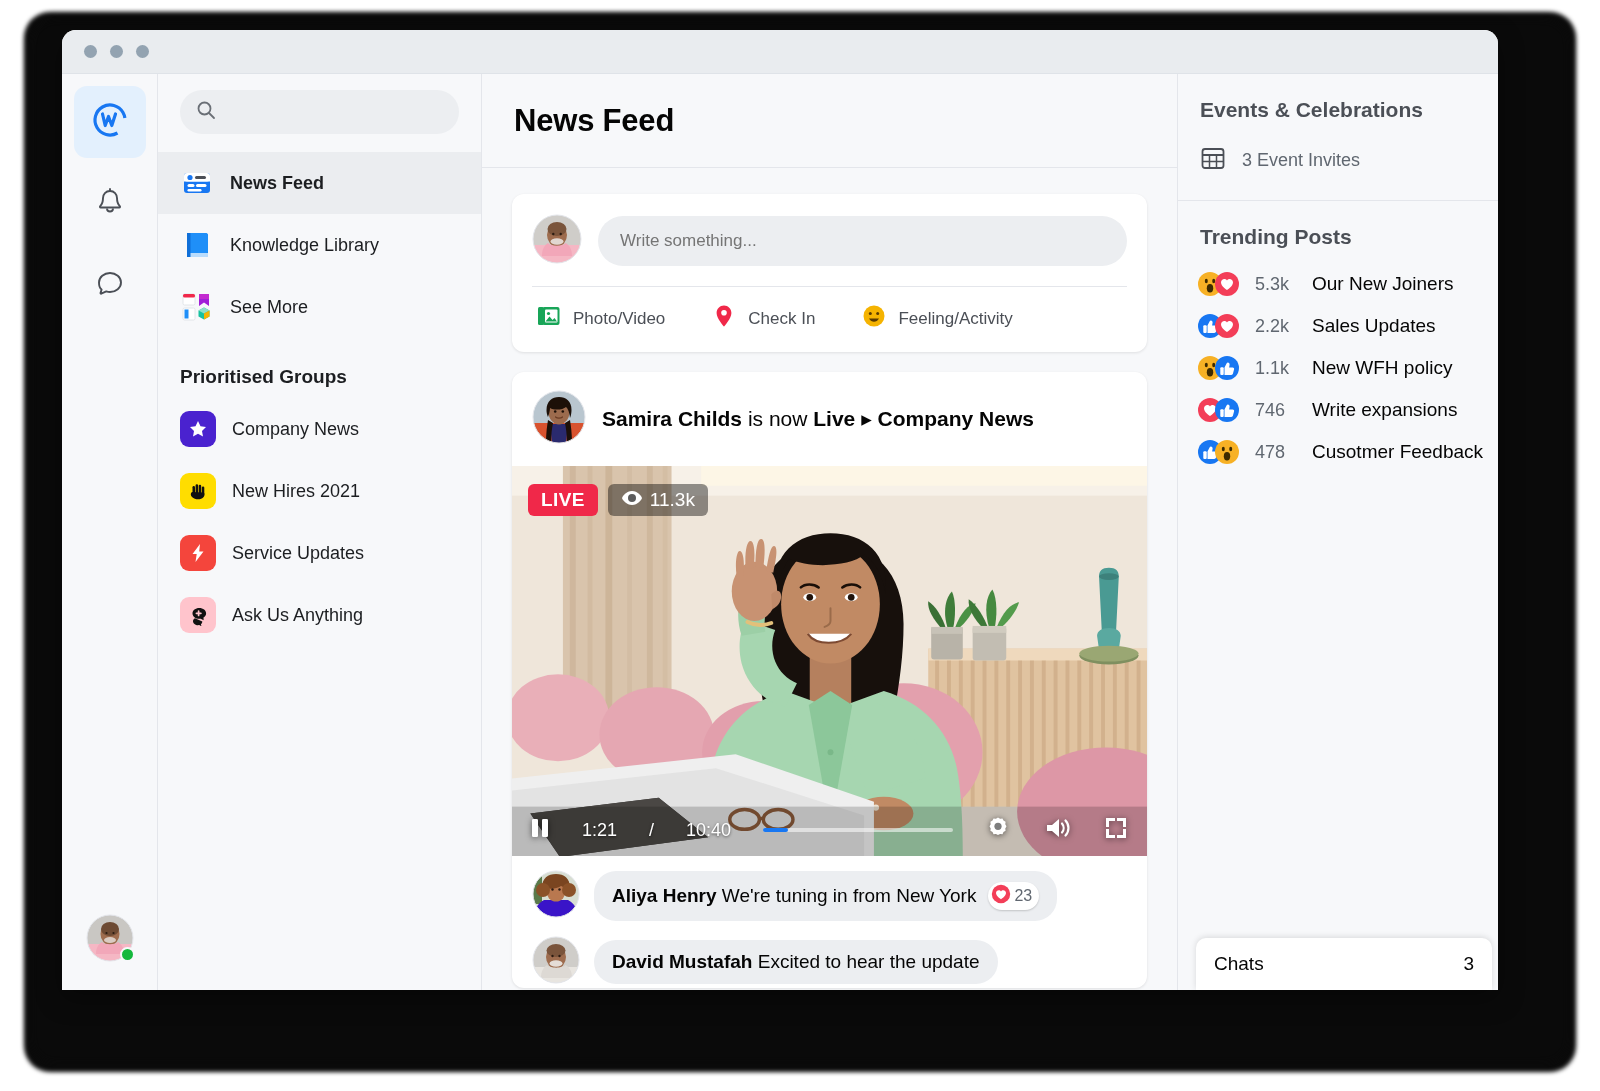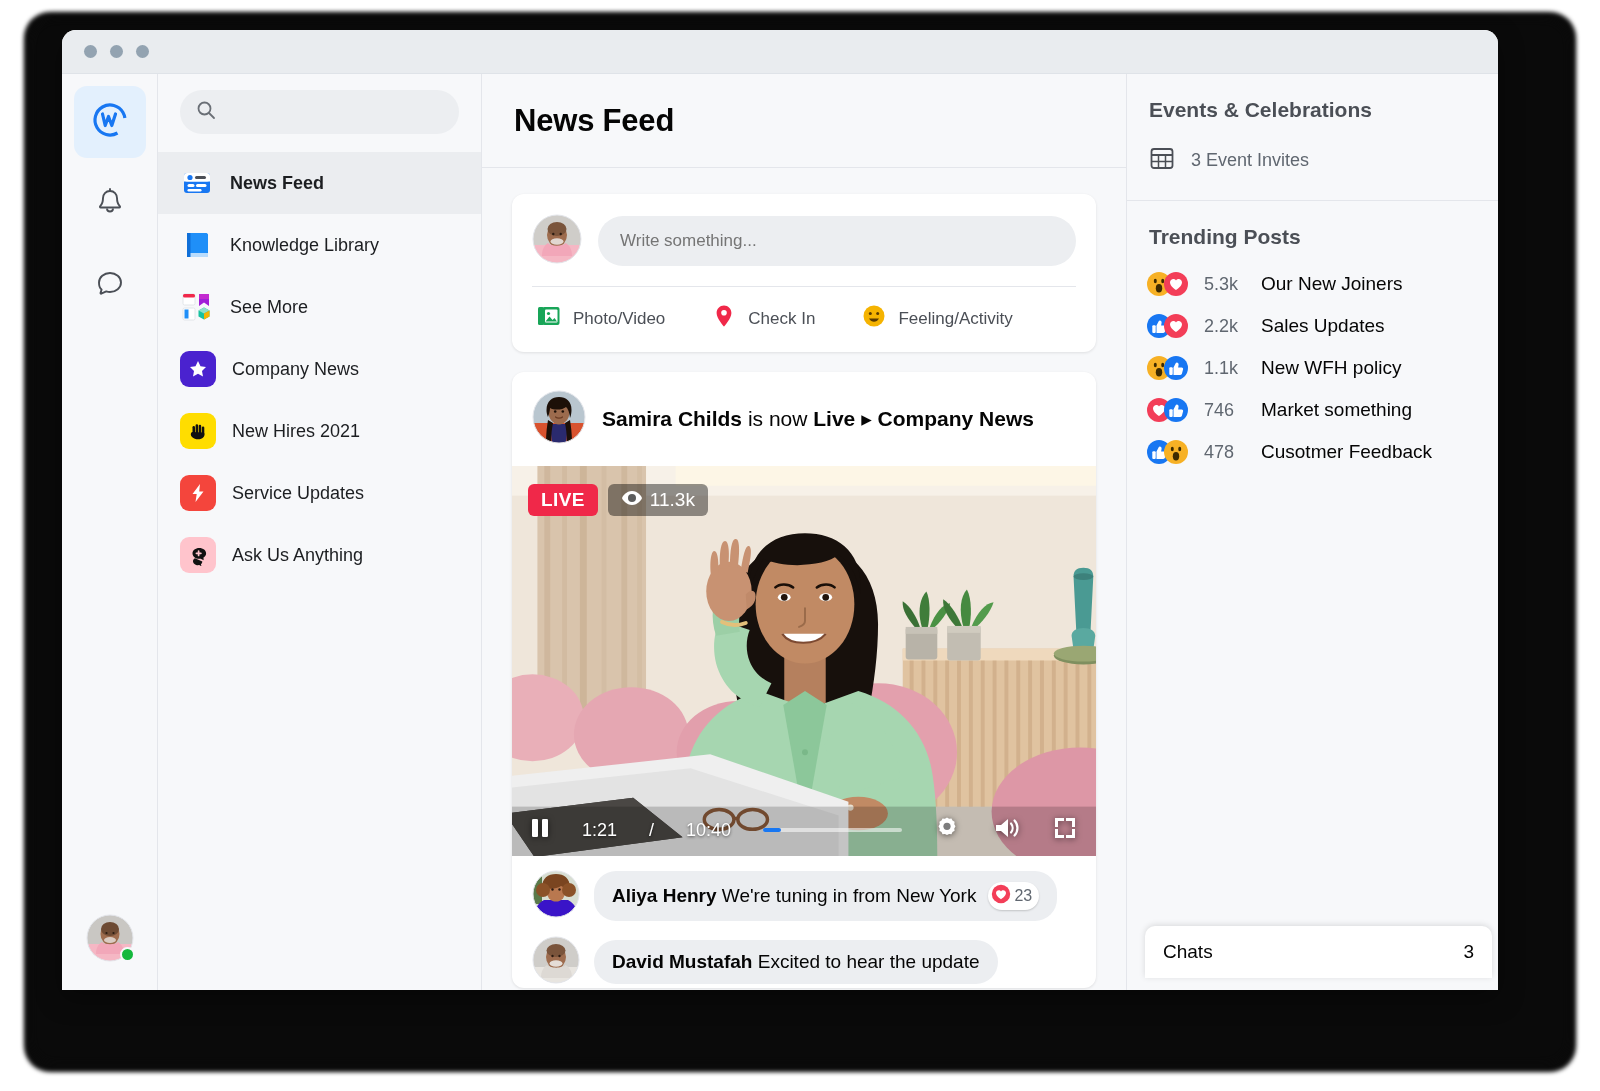--- a/index.html
+++ b/index.html
@@ -173,36 +173,36 @@
   }
   .bubble b { font-weight: 700; }
   .react-pill {
     background: #fff; border-radius: 14px; padding: 2px 7px 2px 3px;
     display: flex; align-items: center; gap: 3px;
     font-size: 16px; color: #606770; box-shadow: 0 1px 2px rgba(0,0,0,.18);
   }
 
   
   #right {
-    width: 372px; flex: none; background: #f7f8fa;
+    width: 321px; flex: none; background: #f7f8fa;
     border-left: 1px solid #e4e6eb; position: relative;
   }
   .r-title { font-size: 21px; font-weight: 700; color: #4b4f56; padding: 24px 22px 14px 22px; }
   .r-row { display: flex; align-items: center; gap: 16px; padding: 9px 22px; cursor: pointer; }
   .r-row .lbl { font-size: 18px; color: #606770; }
   #events-sec { border-bottom: 1px solid #e4e6eb; padding-bottom: 16px; }
   .t-row { display: flex; align-items: center; gap: 11px; padding: 9px 20px; cursor: pointer; }
   .reacts { display: flex; align-items: center; width: 46px; flex: none; }
   .rc { width: 24px; height: 24px; border-radius: 50%; display: flex; align-items: center; justify-content: center; font-size: 13px; color: #fff; }
   .rc:nth-child(2) { margin-left: -7px; }
   .t-count { font-size: 18px; color: #606770; min-width: 46px; }
   .t-label { font-size: 19px; color: #050505; white-space: nowrap; }
 
   #chats-bar {
-    position: absolute; left: 18px; right: 6px; bottom: 12px;
+    position: absolute; left: 18px; right: 6px; bottom: 0;
     height: 52px; background: #fff; border-radius: 10px 10px 0 0;
     box-shadow: 0 -1px 6px rgba(0,0,0,.13);
     display: flex; align-items: center; justify-content: space-between;
     padding: 0 18px; cursor: pointer;
   }
   #chats-bar .l { font-size: 19px; color: #050505; }
   #chats-bar .c { font-size: 19px; color: #050505; }
 </style>
 </head>
 <body>
@@ -321,20 +321,21 @@
               <rect x="3" y="18" width="12" height="12" rx="1.5" fill="#fff" stroke="#dcdfe3" stroke-width=".8"></rect>
               <rect x="4.5" y="19.5" width="4" height="9" fill="#1f8ff8"></rect>
               <path d="M24 17.5l5.5 3v6l-5.5 3-5.5-3v-6z" fill="#17c2a0"></path>
               <path d="M24 17.5l5.5 3-5.5 3-5.5-3z" fill="#8ce0c8"></path>
               <path d="M24 23.5l5.5-3v6l-5.5 3z" fill="#f5b301"></path>
             </svg>
           </span>
           <span class="nav-label">See More</span>
         </div>
 
+        <div class="grp-title">Prioritised Groups</div>
 
         <div class="grp-item">
           <span class="grp-ico" style="background:#4a22cf">
             <svg width="22" height="22" viewBox="0 0 22 22">
                 <path d="M11 3l2.5 5.3 5.5.7-4 3.9 1 5.6-5-2.8-5 2.8 1-5.6-4-3.9 5.5-.7z" fill="#fff"></path>
               </svg>
           </span>
           <span class="grp-label">Company News</span>
         </div>
 
@@ -807,21 +808,21 @@
               </span>
               <span class="rc" style="background:#1877f2">
                 <svg width="24" height="24" viewBox="0 0 24 24">
                     <circle cx="12" cy="12" r="11" fill="#1877f2"></circle>
                     <path d="M9.5 19h6.8c.8 0 1.4-.5 1.6-1.2l1.2-4.6c.2-.9-.5-1.7-1.4-1.7h-3.6l.5-2.8c.2-1.1-.6-2.2-1.7-2.2-.5 0-1 .3-1.2.8L9.5 11.4z" fill="#fff"></path>
                     <rect x="5.3" y="11.2" width="3.4" height="7.8" rx="1" fill="#fff"></rect>
                   </svg>
               </span>
             </span>
             <span class="t-count">746</span>
-            <span class="t-label">Market something</span>
+            <span class="t-label">Write expansions</span>
           </div>
 
           <div class="t-row">
             <span class="reacts">
               <span class="rc" style="background:#1877f2">
                 <svg width="24" height="24" viewBox="0 0 24 24">
                     <circle cx="12" cy="12" r="11" fill="#1877f2"></circle>
                     <path d="M9.5 19h6.8c.8 0 1.4-.5 1.6-1.2l1.2-4.6c.2-.9-.5-1.7-1.4-1.7h-3.6l.5-2.8c.2-1.1-.6-2.2-1.7-2.2-.5 0-1 .3-1.2.8L9.5 11.4z" fill="#fff"></path>
                     <rect x="5.3" y="11.2" width="3.4" height="7.8" rx="1" fill="#fff"></rect>
                   </svg>

